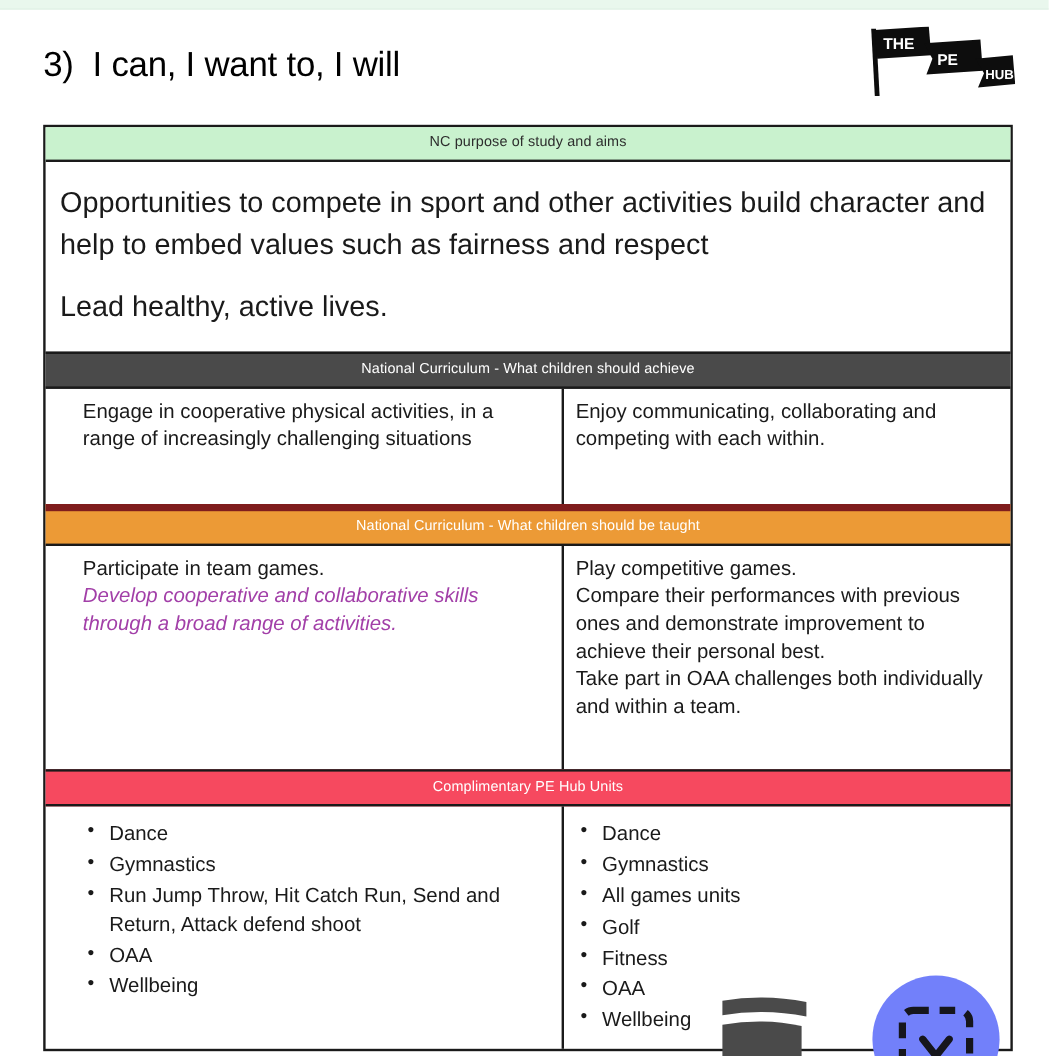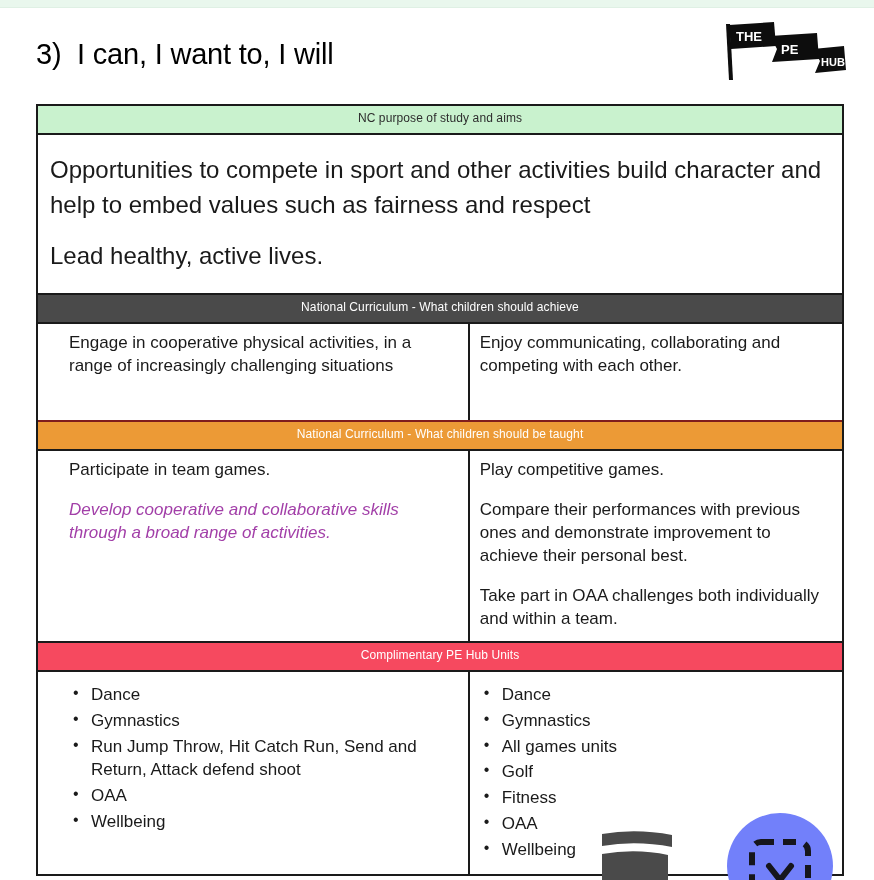--- a/index.html
+++ b/index.html
@@ -73,21 +73,21 @@
   .band {
     width: 100%;
     text-align: center;
     font-size: 12px;
     line-height: 1.25;
     padding: 5px 6px 7px 6px;
     letter-spacing: 0.1px;
   }
   .band-green  { background: #c9f2ce; color: #2d2d2d; border-bottom: 2px solid #1a1a1a; }
   .band-dark   { background: #4a4a4a; color: #ffffff; border-top: 2px solid #1a1a1a; border-bottom: 2px solid #1a1a1a; }
-  .band-orange { background: #ec9a36; color: #ffffff; border-top: 2px solid #7f1d1d; border-bottom: 2px solid #1a1a1a; }
+  .band-orange { background: #ec9a36; color: #ffffff; border-top: 6px solid #7f1d1d; border-bottom: 2px solid #1a1a1a; }
   .band-pink   { background: #f6495f; color: #ffffff; border-top: 2px solid #1a1a1a; border-bottom: 2px solid #1a1a1a; }
 
   .fullcell {
     width: 100%;
     padding: 18px 12px 20px 12px;
     font-size: 24px;
     line-height: 1.45;
     color: #1a1a1a;
   }
   .fullcell p + p { margin-top: 16px; }
@@ -110,21 +110,21 @@
     padding: 8px 10px 10px 10px;
     font-size: 17px;
     line-height: 1.35;
     color: #1a1a1a;
   }
   .col.right {
     width: 47.8%;
     border-left: 2px solid #1a1a1a;
   }
 
-  .col p + p { margin-top: 17px; }
+  .col p + p { }
 
   .purple-note {
     color: #a23fa8;
     font-style: italic;
   }
 
   .rowbox { display: flex; width: 100%; align-items: stretch; padding-left: 21px; }
 
   .h-achieve  .col { min-height: 96px; }
   .h-taught   .col { min-height: 186px; }
@@ -218,21 +218,21 @@
 
     <div class="row">
       <div class="band band-dark">National Curriculum - What children should achieve</div>
     </div>
 
     <div class="rowbox h-achieve">
       <div class="col">
         <p>Engage in cooperative physical activities, in a range of increasingly challenging situations</p>
       </div>
       <div class="col right">
-        <p>Enjoy communicating, collaborating and competing with each other.</p>
+        <p>Enjoy communicating, collaborating and competing with each within.</p>
       </div>
     </div>
 
     <div class="row">
       <div class="band band-orange">National Curriculum - What children should be taught</div>
     </div>
 
     <div class="rowbox h-taught">
       <div class="col">
         <p>Participate in team games.</p>

